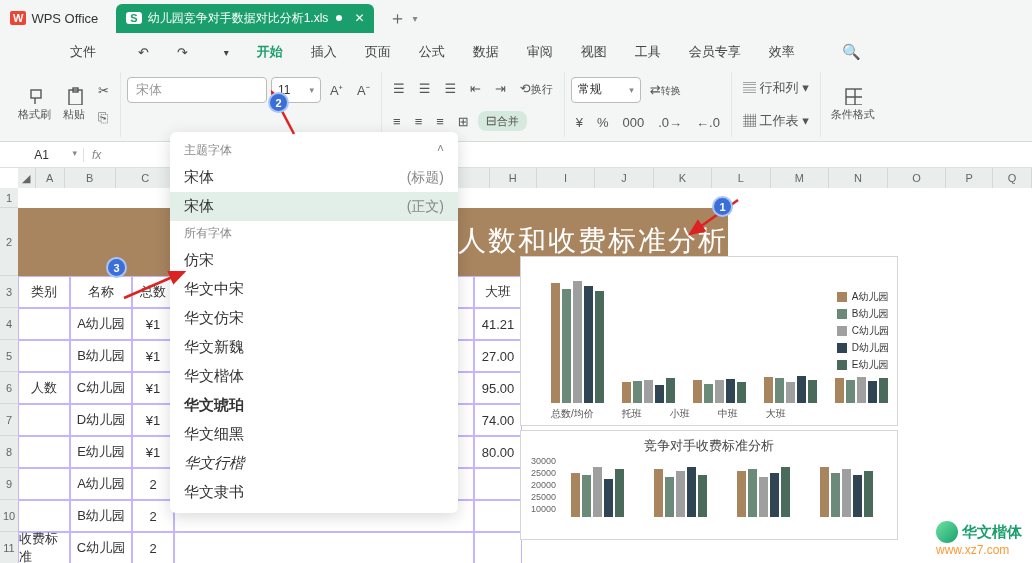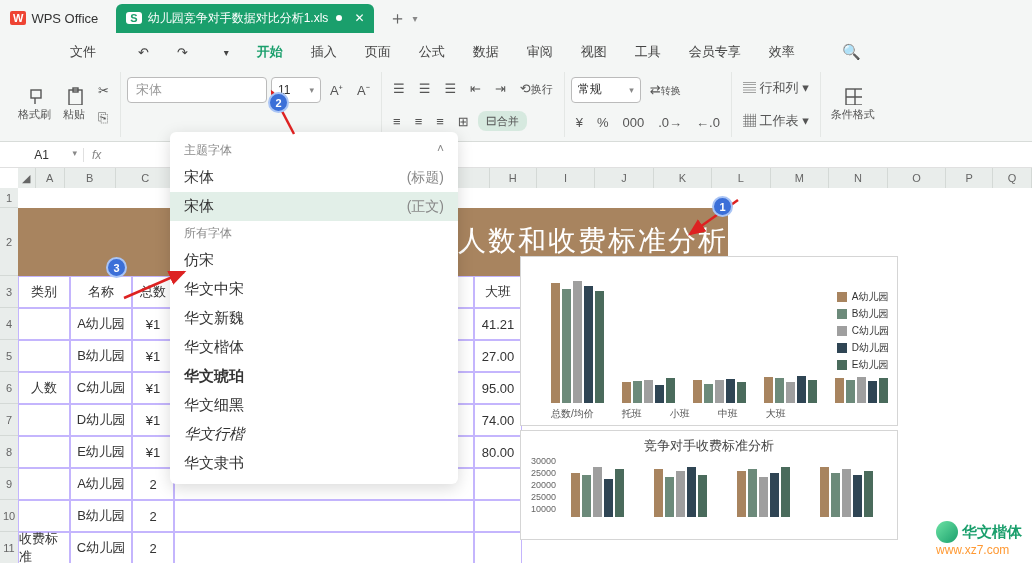--- a/index.html
+++ b/index.html
@@ -423,20 +423,21 @@
       <span class="tag">(标题)</span>
     </div>
   <div class="item sel">
       <span>宋体</span>
       <span class="tag">(正文)</span>
     </div>
   <div class="hdr">所有字体</div>
   <div id="fontlist">
       <div class="item" style="font-family: serif;">仿宋</div>
       <div class="item" style="font-family: serif;">华文中宋</div>
+      <div class="item" style="font-family: serif;">华文仿宋</div>
       <div class="item" style="font-family: serif;">华文新魏</div>
       <div class="item" style="font-family: serif;">华文楷体</div>
       <div class="item" style="font-family: fantasy; font-weight: bold;">华文琥珀</div>
       <div class="item" style="font-family: sans-serif;">华文细黑</div>
       <div class="item" style="font-family: cursive; font-style: italic;">华文行楷</div>
       <div class="item" style="font-family: serif;">华文隶书</div>
     </div>
 </div>
 
 <svg class="arrow" style="top:88px;left:268px" width="28" height="48">

